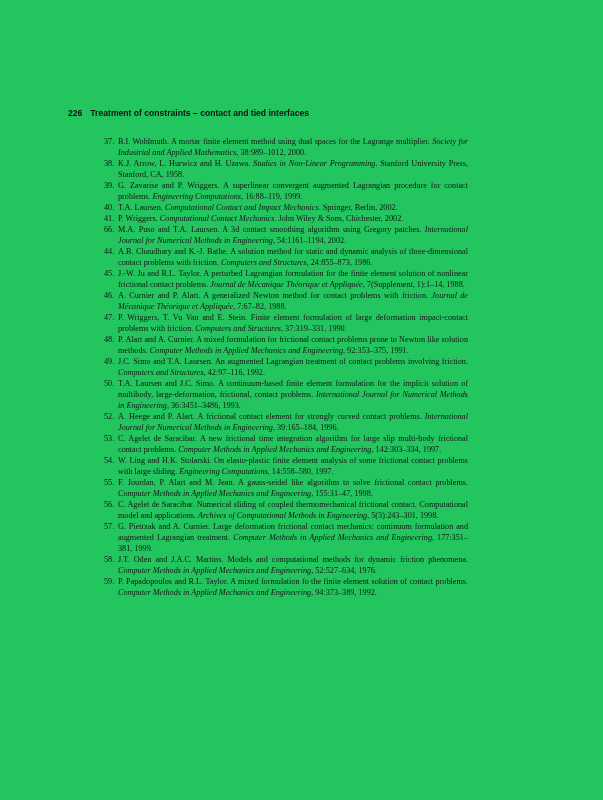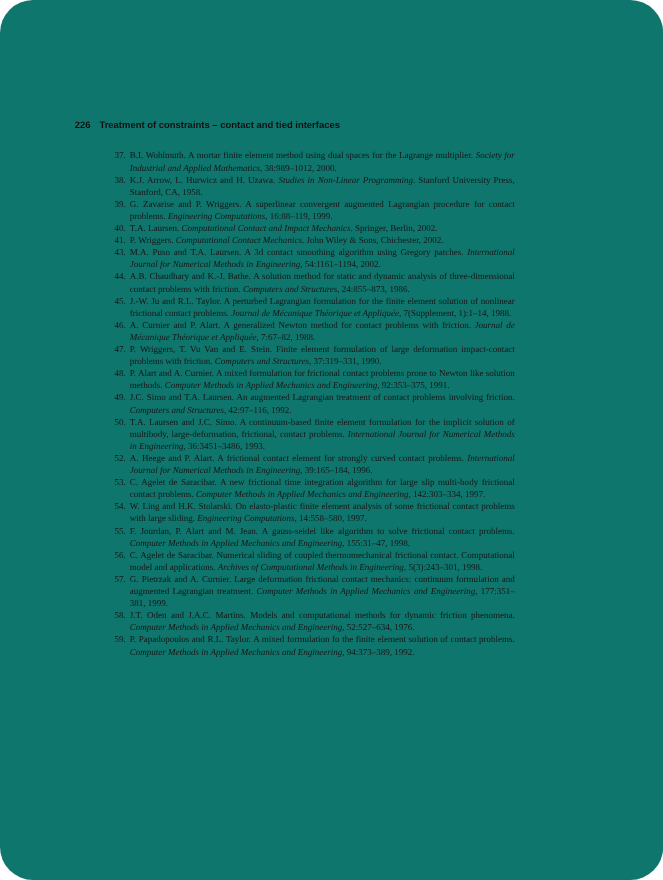--- a/index.html
+++ b/index.html
@@ -8,22 +8,21 @@
     height: 800px;
     background: #ffffff;
     position: relative;
     overflow: hidden;
     font-family: "Liberation Serif", serif;
     color: #161616;
   }
   .page {
     position: absolute;
     inset: 0;
-    background: #0f766e;
-    border-radius: 30px;
+    background: #22c55e;
   }
   .page-header {
     position: absolute;
     left: 68px;
     top: 108px;
     font-family: "Liberation Sans", sans-serif;
     font-weight: bold;
     font-size: 8.6px;
     line-height: 11px;
     color: #111111;
@@ -68,21 +67,21 @@
 <div class="page">
   <div class="page-header">
     <span class="page-num">226</span><span class="running-title">Treatment of constraints – contact and tied interfaces</span>
   </div>
   <ol class="ref-list">
       <li class="ref-item"><span class="ref-num">37.</span><span class="ref-text"><span>B.I. Wohlmuth. A mortar finite element method using dual spaces for the Lagrange multiplier. </span><i>Society for Industrial and Applied Mathematics</i><span>, 38:989–1012, 2000.</span></span></li>
       <li class="ref-item"><span class="ref-num">38.</span><span class="ref-text"><span>K.J. Arrow, L. Hurwicz and H. Uzawa. </span><i>Studies in Non-Linear Programming</i><span>. Stanford University Press, Stanford, CA, 1958.</span></span></li>
       <li class="ref-item"><span class="ref-num">39.</span><span class="ref-text"><span>G. Zavarise and P. Wriggers. A superlinear convergent augmented Lagrangian procedure for contact problems. </span><i>Engineering Computations</i><span>, 16:88–119, 1999.</span></span></li>
       <li class="ref-item"><span class="ref-num">40.</span><span class="ref-text"><span>T.A. Laursen. </span><i>Computational Contact and Impact Mechanics</i><span>. Springer, Berlin, 2002.</span></span></li>
       <li class="ref-item"><span class="ref-num">41.</span><span class="ref-text"><span>P. Wriggers. </span><i>Computational Contact Mechanics</i><span>. John Wiley &amp; Sons, Chichester, 2002.</span></span></li>
-      <li class="ref-item"><span class="ref-num">43.</span><span class="ref-text"><span>M.A. Puso and T.A. Laursen. A 3d contact smoothing algorithm using Gregory patches. </span><i>International Journal for Numerical Methods in Engineering</i><span>, 54:1161–1194, 2002.</span></span></li>
+      <li class="ref-item"><span class="ref-num">66.</span><span class="ref-text"><span>M.A. Puso and T.A. Laursen. A 3d contact smoothing algorithm using Gregory patches. </span><i>International Journal for Numerical Methods in Engineering</i><span>, 54:1161–1194, 2002.</span></span></li>
       <li class="ref-item"><span class="ref-num">44.</span><span class="ref-text"><span>A.B. Chaudhary and K.-J. Bathe. A solution method for static and dynamic analysis of three-dimensional contact problems with friction. </span><i>Computers and Structures</i><span>, 24:855–873, 1986.</span></span></li>
       <li class="ref-item"><span class="ref-num">45.</span><span class="ref-text"><span>J.-W. Ju and R.L. Taylor. A perturbed Lagrangian formulation for the finite element solution of nonlinear frictional contact problems. </span><i>Journal de Mécanique Théorique et Appliquée</i><span>, 7(Supplement, 1):1–14, 1988.</span></span></li>
       <li class="ref-item"><span class="ref-num">46.</span><span class="ref-text"><span>A. Curnier and P. Alart. A generalized Newton method for contact problems with friction. </span><i>Journal de Mécanique Théorique et Appliquée</i><span>, 7:67–82, 1988.</span></span></li>
       <li class="ref-item"><span class="ref-num">47.</span><span class="ref-text"><span>P. Wriggers, T. Vu Van and E. Stein. Finite element formulation of large deformation impact-contact problems with friction. </span><i>Computers and Structures</i><span>, 37:319–331, 1990.</span></span></li>
       <li class="ref-item"><span class="ref-num">48.</span><span class="ref-text"><span>P. Alart and A. Curnier. A mixed formulation for frictional contact problems prone to Newton like solution methods. </span><i>Computer Methods in Applied Mechanics and Engineering</i><span>, 92:353–375, 1991.</span></span></li>
       <li class="ref-item"><span class="ref-num">49.</span><span class="ref-text"><span>J.C. Simo and T.A. Laursen. An augmented Lagrangian treatment of contact problems involving friction. </span><i>Computers and Structures</i><span>, 42:97–116, 1992.</span></span></li>
       <li class="ref-item"><span class="ref-num">50.</span><span class="ref-text"><span>T.A. Laursen and J.C. Simo. A continuum-based finite element formulation for the implicit solution of multibody, large-deformation, frictional, contact problems. </span><i>International Journal for Numerical Methods in Engineering</i><span>, 36:3451–3486, 1993.</span></span></li>
       <li class="ref-item"><span class="ref-num">52.</span><span class="ref-text"><span>A. Heege and P. Alart. A frictional contact element for strongly curved contact problems. </span><i>International Journal for Numerical Methods in Engineering</i><span>, 39:165–184, 1996.</span></span></li>
       <li class="ref-item"><span class="ref-num">53.</span><span class="ref-text"><span>C. Agelet de Saracibar. A new frictional time integration algorithm for large slip multi-body frictional contact problems. </span><i>Computer Methods in Applied Mechanics and Engineering</i><span>, 142:303–334, 1997.</span></span></li>
       <li class="ref-item"><span class="ref-num">54.</span><span class="ref-text"><span>W. Ling and H.K. Stolarski. On elasto-plastic finite element analysis of some frictional contact problems with large sliding. </span><i>Engineering Computations</i><span>, 14:558–580, 1997.</span></span></li>

